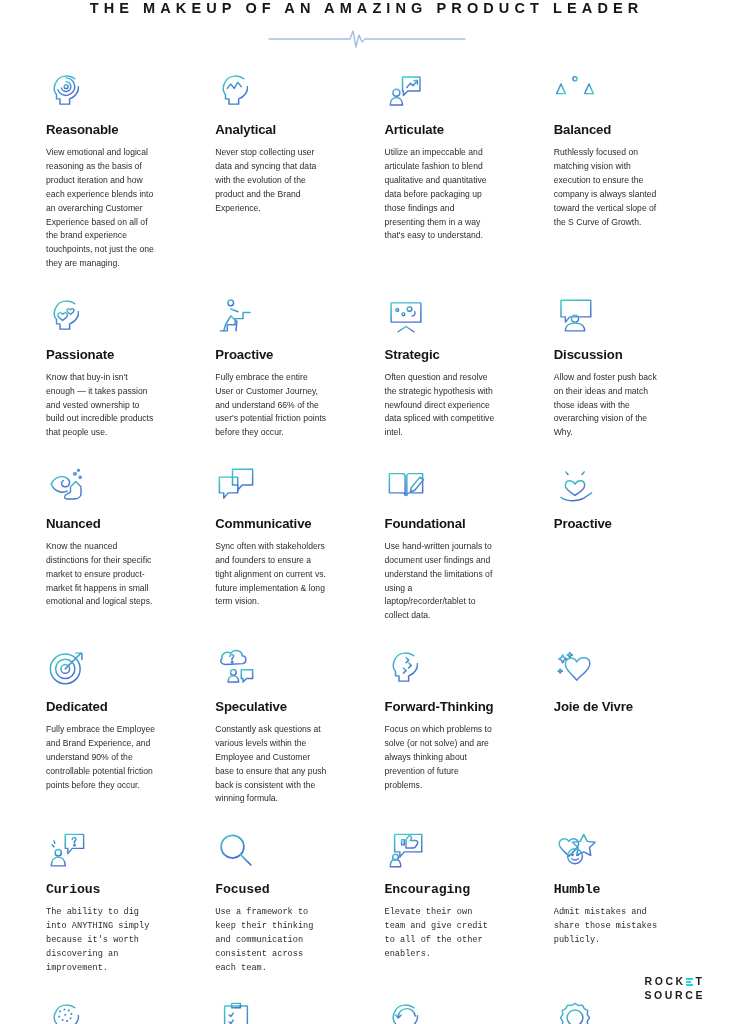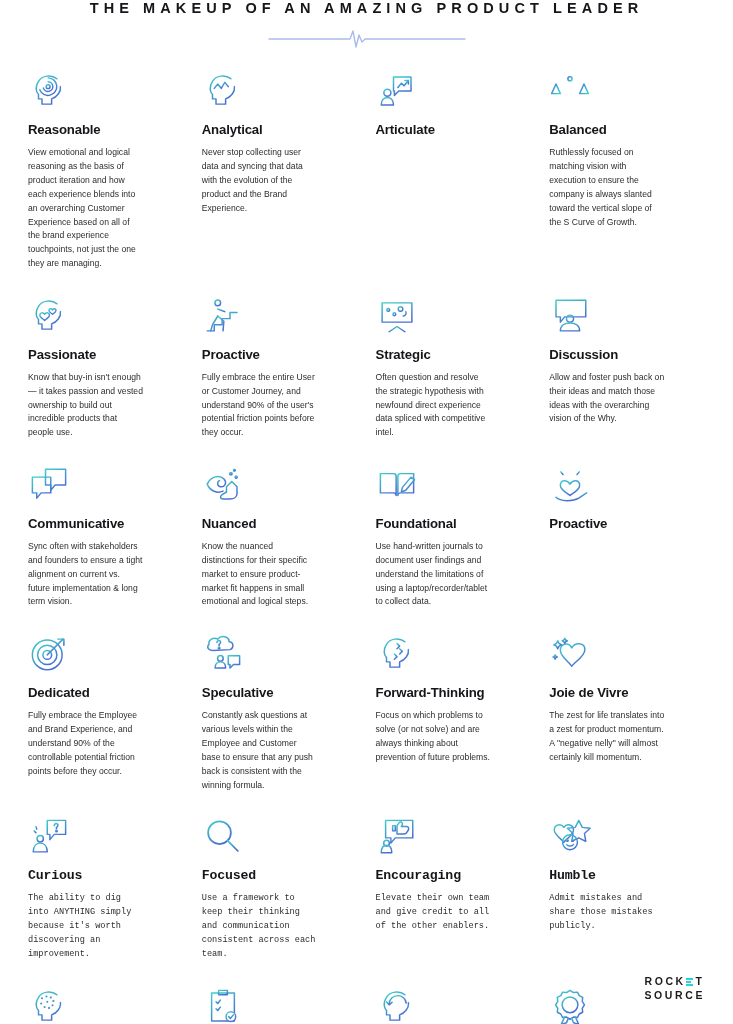--- a/index.html
+++ b/index.html
@@ -35,21 +35,21 @@
     margin-top: 9px;
     display: flex;
     justify-content: center;
     align-items: center;
     height: 26px;
   }
 
   
   .grid {
     margin: 0 auto;
-    padding: 14px 46px 0 28px;
+    padding: 14px 46px 0 46px;
     display: grid;
     grid-template-columns: repeat(4, 1fr);
     column-gap: 0px;
     row-gap: 0px;
     gap: 36px;
   }
 
   .card {
     padding-right: 22px;
     padding-bottom: 6px;
@@ -192,20 +192,21 @@
         <g stroke="url(#g3)" stroke-width="1.7" fill="none" stroke-linecap="round" stroke-linejoin="round">
           <path d="M20 8 H40 V24 H26 L21 29 V24 H20 Z"></path>
           <path d="M25 20 L29 15 L32 18 L37 12"></path>
             <path d="M33 12 H37 V16"></path>
           <circle cx="13" cy="26" r="4"></circle>
           <path d="M6 40 C6 34 9.5 31.5 13 31.5 C16.5 31.5 20 34 20 40 Z"></path>
         </g>
       </svg>
     </div>
     <div class="card-title">Articulate</div>
+    <div class="card-desc">Utilize an impeccable and articulate fashion to blend qualitative and quantitative data before packaging up those findings and presenting them in a way that's easy to understand.</div>
   </div>
 
   <div class="card">
     <div class="card-icon">
       <svg width="42" height="42" viewBox="0 0 48 48" fill="none">
         <defs>
             <linearGradient id="g4" x1="0" y1="0" x2="1" y2="0.7">
           <stop offset="0%" stop-color="#4a6fd4"></stop>
               <stop offset="100%" stop-color="#3ecfc9"></stop>
             </linearGradient>
@@ -260,21 +261,21 @@
           <circle cx="18" cy="9" r="3.2"></circle>
           <path d="M18 13 L18 24"></path>
           <path d="M18 16 L26 19"></path>
           <path d="M18 24 L12 34 L10 41"></path>
           <path d="M18 24 L25 30 L24 41"></path>
           <path d="M6 41 H14 V34 H23 V27 H32 V20 H40"></path>
         </g>
       </svg>
     </div>
     <div class="card-title">Proactive</div>
-    <div class="card-desc">Fully embrace the entire User or Customer Journey, and understand 90% of the user's potential friction points before they occur.</div>
+    <div class="card-desc">Fully embrace the entire User or Customer Journey, and understand 66% of the user's potential friction points before they occur.</div>
   </div>
 
   <div class="card">
     <div class="card-icon">
       <svg width="42" height="42" viewBox="0 0 48 48" fill="none">
         <defs>
             <linearGradient id="g7" x1="0" y1="0" x2="0.5" y2="1">
           <stop offset="0%" stop-color="#3ecfc9"></stop>
               <stop offset="100%" stop-color="#4a6fd4"></stop>
             </linearGradient>
@@ -315,56 +316,56 @@
     <div class="card-desc">Allow and foster push back on their ideas and match those ideas with the overarching vision of the Why.</div>
   </div>
 </div>
 
 <div class="grid row-3">
 
   <div class="card">
     <div class="card-icon">
       <svg width="42" height="42" viewBox="0 0 48 48" fill="none">
         <defs>
-            <linearGradient id="g10" x1="0" y1="0" x2="0.5" y2="1">
-          <stop offset="0%" stop-color="#3ecfc9"></stop>
-              <stop offset="100%" stop-color="#4a6fd4"></stop>
-            </linearGradient>
-          </defs>
-        <g stroke="url(#g10)" stroke-width="1.7" fill="none" stroke-linecap="round" stroke-linejoin="round">
-          <path d="M20 6 H43 V24 H31 L26 30 V24 H20 Z"></path>
-          <path d="M5 15 H26 V33 H15 L10 39 V33 H5 Z"></path>
-        </g>
-      </svg>
-    </div>
-    <div class="card-title">Communicative</div>
-    <div class="card-desc">Sync often with stakeholders and founders to ensure a tight alignment on current vs. future implementation &amp; long term vision.</div>
-  </div>
-
-  <div class="card">
-    <div class="card-icon">
-      <svg width="42" height="42" viewBox="0 0 48 48" fill="none">
-        <defs>
             <linearGradient id="g9" x1="0" y1="0" x2="0.5" y2="1">
           <stop offset="0%" stop-color="#3ecfc9"></stop>
               <stop offset="100%" stop-color="#4a6fd4"></stop>
             </linearGradient>
           </defs>
         <g stroke="url(#g9)" stroke-width="1.7" fill="none" stroke-linecap="round" stroke-linejoin="round">
           <path d="M6 23 C10 14 20 12 25 17 C29 21 26 27 21 26 C17 25 17 20 20 19"></path>
           <path d="M6 23 C9 31 18 34 24 31"></path>
           <path d="M28 26 L34 20 L40 26 L40 34 C40 38 36 40 32 40 L24 40 C21 40 20 37 23 35 L28 32 Z"></path>
           <circle cx="33" cy="11" r="1.4"></circle>
             <circle cx="39" cy="15" r="1.2"></circle>
             <circle cx="37" cy="7" r="1"></circle>
         </g>
       </svg>
     </div>
     <div class="card-title">Nuanced</div>
     <div class="card-desc">Know the nuanced distinctions for their specific market to ensure product-market fit happens in small emotional and logical steps.</div>
+  </div>
+
+  <div class="card">
+    <div class="card-icon">
+      <svg width="42" height="42" viewBox="0 0 48 48" fill="none">
+        <defs>
+            <linearGradient id="g10" x1="0" y1="0" x2="0.5" y2="1">
+          <stop offset="0%" stop-color="#3ecfc9"></stop>
+              <stop offset="100%" stop-color="#4a6fd4"></stop>
+            </linearGradient>
+          </defs>
+        <g stroke="url(#g10)" stroke-width="1.7" fill="none" stroke-linecap="round" stroke-linejoin="round">
+          <path d="M20 6 H43 V24 H31 L26 30 V24 H20 Z"></path>
+          <path d="M5 15 H26 V33 H15 L10 39 V33 H5 Z"></path>
+        </g>
+      </svg>
+    </div>
+    <div class="card-title">Communicative</div>
+    <div class="card-desc">Sync often with stakeholders and founders to ensure a tight alignment on current vs. future implementation &amp; long term vision.</div>
   </div>
 
   <div class="card">
     <div class="card-icon">
       <svg width="42" height="42" viewBox="0 0 48 48" fill="none">
         <defs>
             <linearGradient id="g11" x1="0" y1="0" x2="0.6" y2="1">
           <stop offset="0%" stop-color="#3ecfc9"></stop>
               <stop offset="100%" stop-color="#4a6fd4"></stop>
             </linearGradient>
@@ -486,21 +487,20 @@
           </defs>
         <g stroke="url(#g16)" stroke-width="1.7" fill="none" stroke-linecap="round" stroke-linejoin="round">
           <path d="M26 17 C22 10 13 12 13 20 C13 27 24 34 26 38 C28 34 41 27 41 19 C41 11 30 10 26 17 Z"></path>
           <path d="M10 9 L11.5 12 L14.5 13.5 L11.5 15 L10 18 L8.5 15 L5.5 13.5 L8.5 12 Z"></path>
           <path d="M18 6 L19 8 L21 9 L19 10 L18 12 L17 10 L15 9 L17 8 Z"></path>
           <path d="M7 25 L7.8 26.6 L9.4 27.4 L7.8 28.2 L7 29.8 L6.2 28.2 L4.6 27.4 L6.2 26.6 Z"></path>
         </g>
       </svg>
     </div>
     <div class="card-title">Joie de Vivre</div>
-    <div class="card-desc">The zest for life translates into a zest for product momentum. A "negative nelly" will almost certainly kill momentum.</div>
   </div>
 </div>
 
 <div class="grid row-5">
 
   <div class="card">
     <div class="card-icon">
       <svg width="42" height="42" viewBox="0 0 48 48" fill="none">
         <defs>
             <linearGradient id="g17" x1="0" y1="0" x2="0.5" y2="1">

